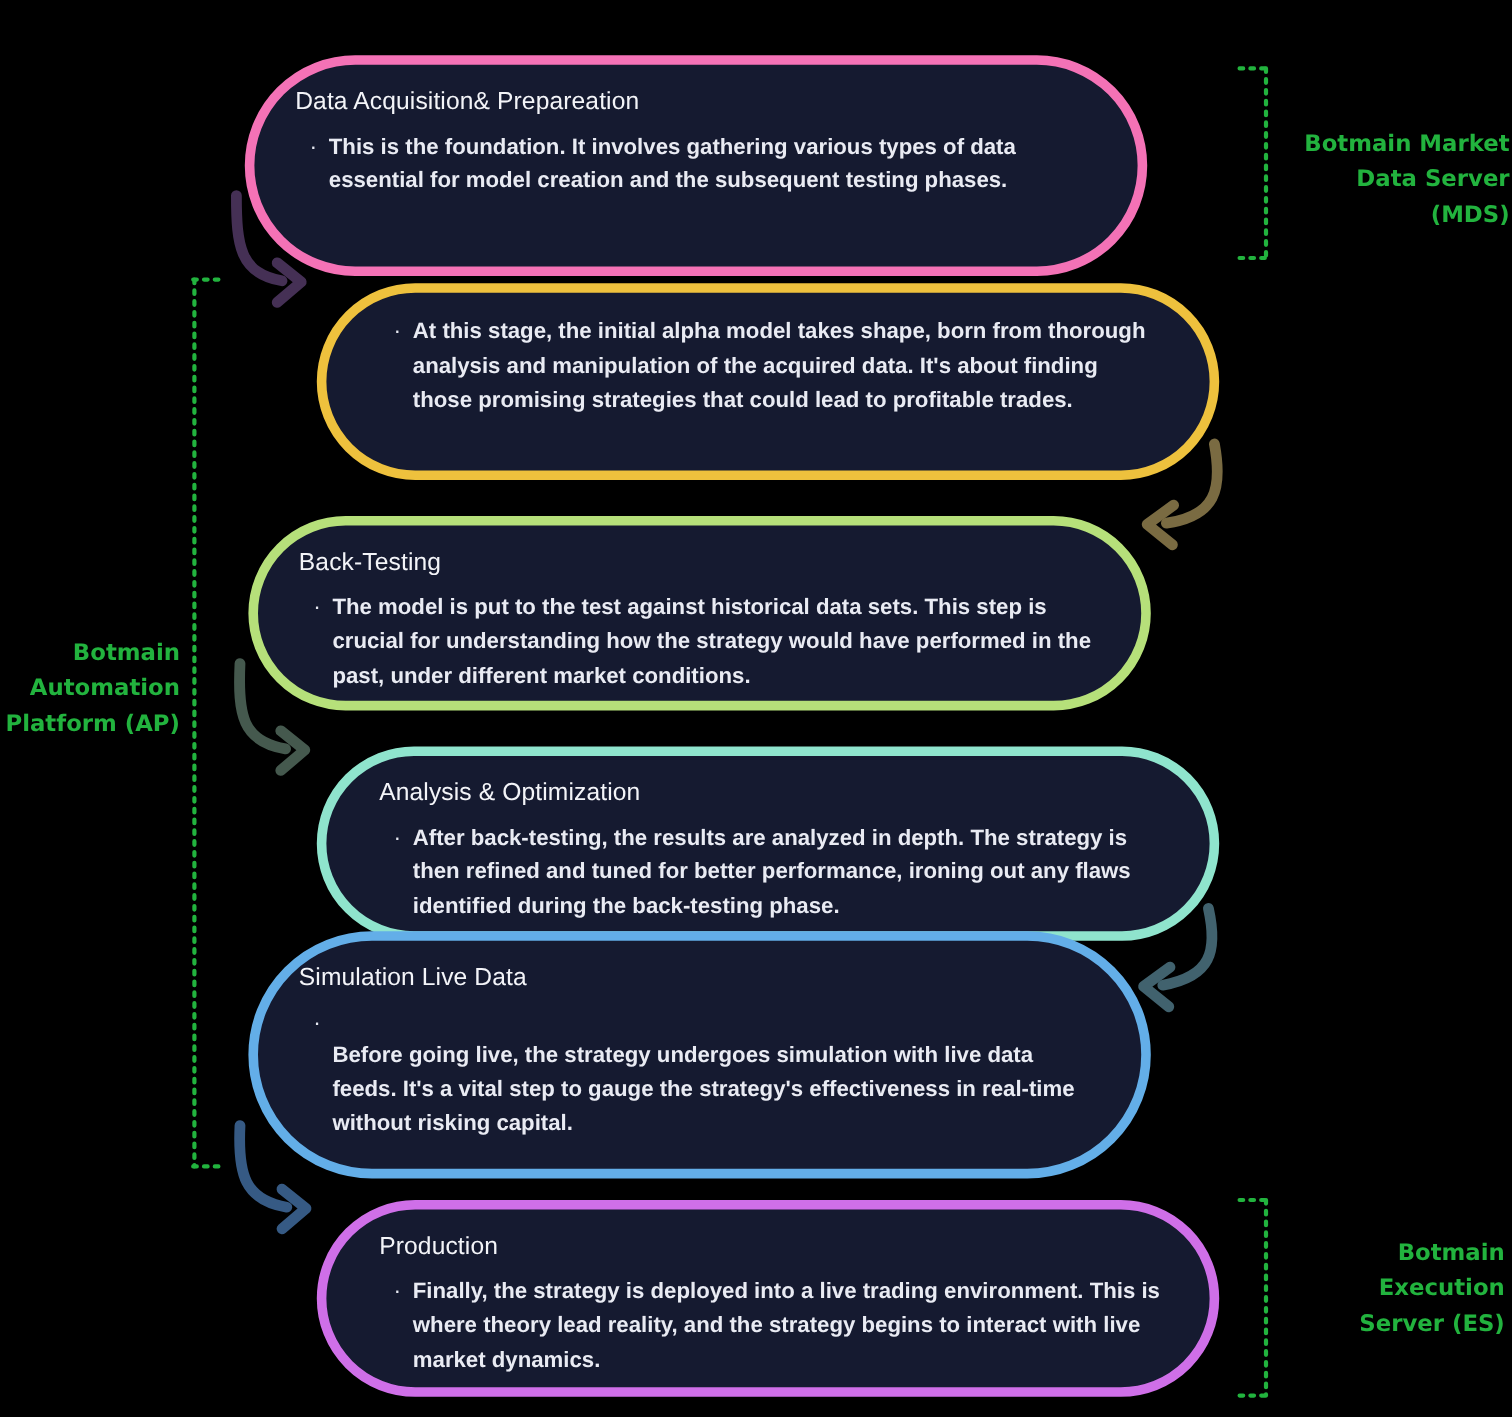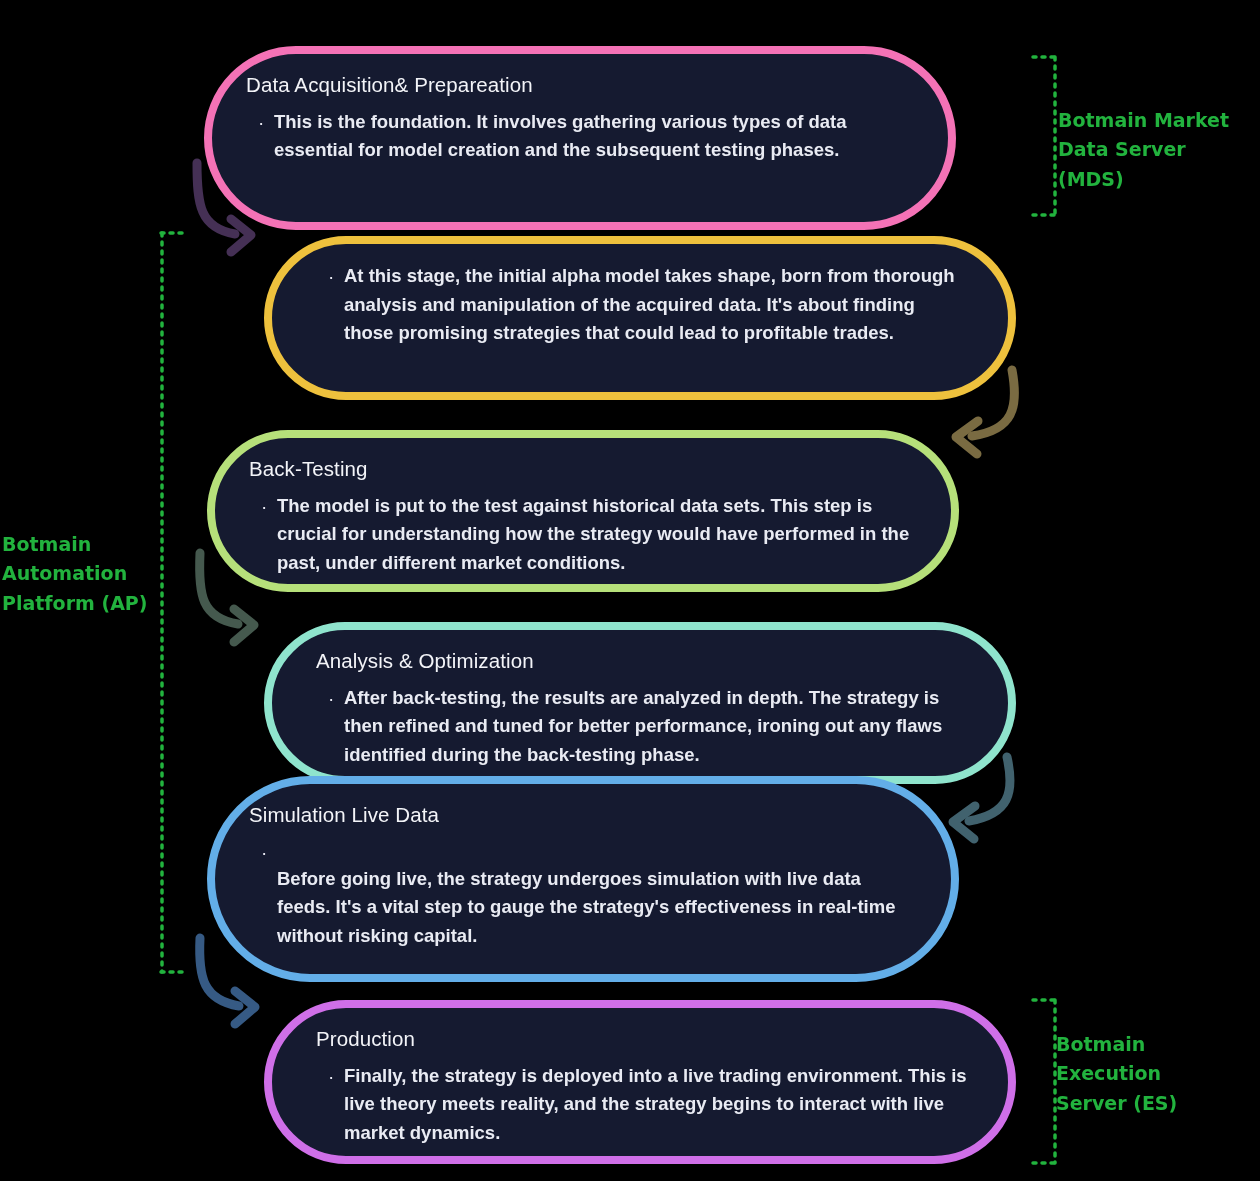--- a/index.html
+++ b/index.html
@@ -85,21 +85,21 @@
   .c6 .card-text { max-width: 640px; }
 
   
   .green-label {
     position: absolute;
     color: #22b33e;
     font-family: "DejaVu Sans", sans-serif;
     font-weight: bold;
     font-size: 19px;
     line-height: 1.55;
-    text-align: left;
+    text-align: right;
     z-index: 8;
     white-space: pre-line;
   }
   #label-mds { left: 1058px; top: 106px;  width: 200px; }
   #label-ap  { left: 2px;    top: 530px;  width: 148px; }
   #label-es  { left: 1056px; top: 1030px; width: 198px; }
 </style>
 </head>
 <body>
 
@@ -198,21 +198,21 @@
         <span class="card-text">Before going live, the strategy undergoes simulation with live data feeds. It's a vital step to gauge the strategy's effectiveness in real-time without risking capital.</span>
       </div>
     </div>
   </div>
 
   <div class="card c6" style="border-color: rgb(207, 111, 232);">
     <div class="card-inner">
       <div class="card-title">Production</div>
       <div class="card-body">
         <span class="bullet">·</span>
-        <span class="card-text"> Finally, the strategy is deployed into a live trading environment. This is live theory meets reality, and the strategy begins to interact with live market dynamics.</span>
+        <span class="card-text"> Finally, the strategy is deployed into a live trading environment. This is where theory lead reality, and the strategy begins to interact with live market dynamics.</span>
       </div>
     </div>
   </div>
 
   <div class="green-label" id="label-mds">Botmain Market
 Data Server (MDS)</div>
   <div class="green-label" id="label-ap">Botmain
 Automation
 Platform (AP)</div>
   <div class="green-label" id="label-es">Botmain

